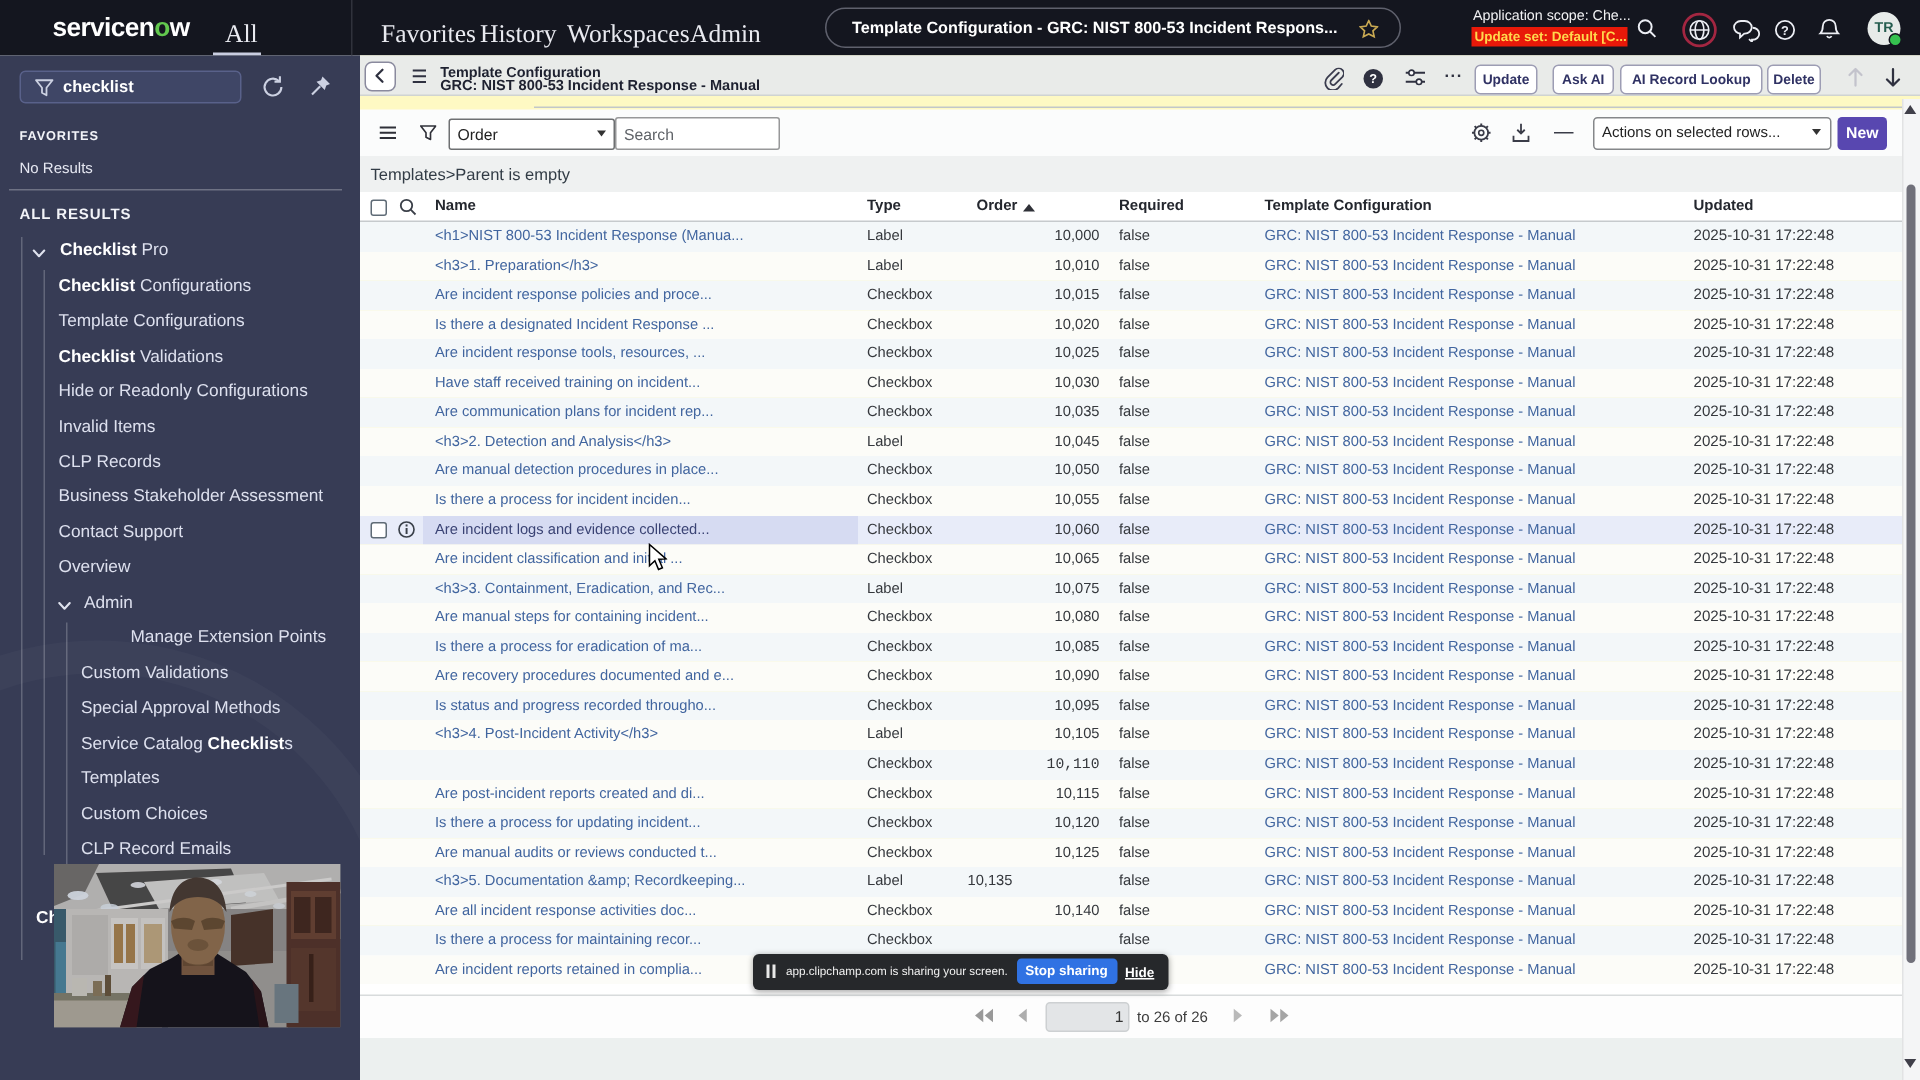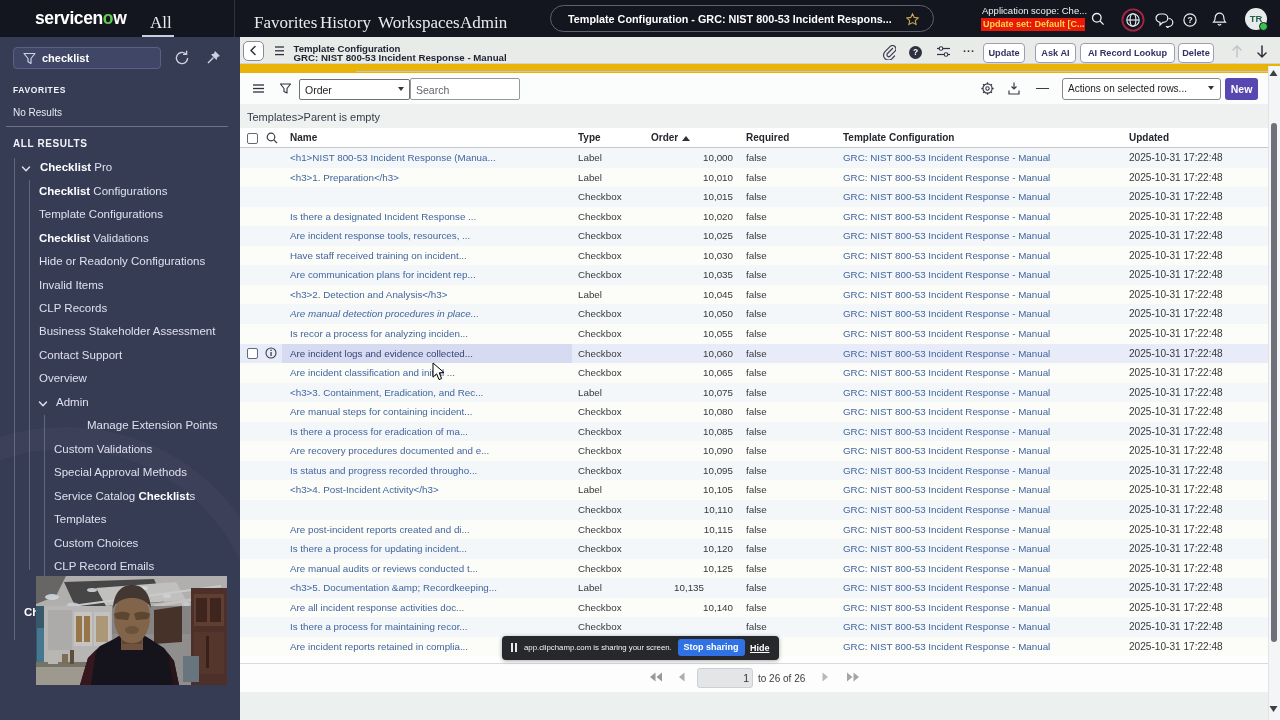--- a/index.html
+++ b/index.html
@@ -12,21 +12,21 @@
 #nav { left:0; top:0; width:1280px; height:37px; background:#14161f; color:#eceef4; }
 #nav .abs { position:absolute; }
 .navitem { font-size:17px; color:#e9eaf0; top:13px;font-family:Liberation Serif, serif; }
 
 #sidebar { left:0; top:37px; width:240px; height:683px; background:#373c55; overflow:hidden; }
 #sidebar .abs { position:absolute; }
 .ti { position:absolute; font-size:11.5px; color:#dde0ee; white-space:nowrap; }
 .ti b { color:#fff; }
 .glin { position:absolute; width:1px; background:rgba(255,255,255,0.22); }
 
-#main { left:240px; top:37px; width:1040px; height:589px; background:#eab308; }
+#main { left:240px; top:37px; width:1040px; height:589px; background:#fef9c3; }
 #main .abs { position:absolute; }
 .btn { position:absolute; top:5.5px; height:20px; border:1px solid #9d9db4; border-radius:4px;
   background:#fff; color:#303264; font-weight:bold; font-size:9.2px; text-align:center; line-height:18px; }
 .row { position:absolute; left:0; width:1028px; height:19.558px; }
 .c { position:absolute; top:0; height:19.558px; line-height:19.558px; font-size:9.8px; color:#35383d; white-space:nowrap; overflow:hidden; }
 .lnk { color:#41659f; }
 .hdc { position:absolute; font-size:10px; font-weight:bold; color:#24272e; top:4px; }
 .cb { position:absolute; width:11px; height:11px; border:1px solid #5f6b76; border-radius:2px; background:#fff; }
 .sel { position:absolute; background:#fff; }
 .selarrow { position:absolute; width:0; height:0; border-left:3.5px solid transparent; border-right:3.5px solid transparent; border-top:4.5px solid #333; }
@@ -252,20 +252,21 @@
         </div>
 <div class="row" style="top:130.56px;background:#fcfcf8;">
           <div class="c lnk" style="left:50px;width:282px;">&lt;h3&gt;1. Preparation&lt;/h3&gt;</div>
           <div class="c" style="left:338px;width:90px;">Label</div>
           <div class="c" style="left:405px;width:88px;text-align:right;">10,010</div>
           <div class="c" style="left:506px;width:60px;">false</div>
           <div class="c lnk" style="left:603px;width:240px;">GRC: NIST 800-53 Incident Response - Manual</div>
           <div class="c" style="left:889px;width:135px;font-size:10.1px;">2025-10-31 17:22:48</div>
         </div>
 <div class="row" style="top:150.12px;background:#f3f7f9;">
+          <div class="c lnk" style="left:50px;width:282px;">Are incident response policies and proce...</div>
           <div class="c" style="left:338px;width:90px;">Checkbox</div>
           <div class="c" style="left:405px;width:88px;text-align:right;">10,015</div>
           <div class="c" style="left:506px;width:60px;">false</div>
           <div class="c lnk" style="left:603px;width:240px;">GRC: NIST 800-53 Incident Response - Manual</div>
           <div class="c" style="left:889px;width:135px;font-size:10.1px;">2025-10-31 17:22:48</div>
         </div>
 <div class="row" style="top:169.67px;background:#fcfcf8;">
           <div class="c lnk" style="left:50px;width:282px;">Is there a designated Incident Response ...</div>
           <div class="c" style="left:338px;width:90px;">Checkbox</div>
           <div class="c" style="left:405px;width:88px;text-align:right;">10,020</div>
@@ -299,29 +300,29 @@
         </div>
 <div class="row" style="top:247.91px;background:#fcfcf8;">
           <div class="c lnk" style="left:50px;width:282px;">&lt;h3&gt;2. Detection and Analysis&lt;/h3&gt;</div>
           <div class="c" style="left:338px;width:90px;">Label</div>
           <div class="c" style="left:405px;width:88px;text-align:right;">10,045</div>
           <div class="c" style="left:506px;width:60px;">false</div>
           <div class="c lnk" style="left:603px;width:240px;">GRC: NIST 800-53 Incident Response - Manual</div>
           <div class="c" style="left:889px;width:135px;font-size:10.1px;">2025-10-31 17:22:48</div>
         </div>
 <div class="row" style="top:267.46px;background:#f3f7f9;">
-          <div class="c lnk" style="left:50px;width:282px;font-style:italic;">Are manual detection procedures in place...</div>
+          <div class="c lnk" style="left:50px;width:282px;">Are manual detection procedures in place...</div>
           <div class="c" style="left:338px;width:90px;">Checkbox</div>
           <div class="c" style="left:405px;width:88px;text-align:right;">10,050</div>
           <div class="c" style="left:506px;width:60px;">false</div>
           <div class="c lnk" style="left:603px;width:240px;">GRC: NIST 800-53 Incident Response - Manual</div>
           <div class="c" style="left:889px;width:135px;font-size:10.1px;">2025-10-31 17:22:48</div>
         </div>
 <div class="row" style="top:287.02px;background:#fcfcf8;">
-          <div class="c lnk" style="left:50px;width:282px;">Is recor a process for analyzing inciden...</div>
+          <div class="c lnk" style="left:50px;width:282px;">Is there a process for incident inciden...</div>
           <div class="c" style="left:338px;width:90px;">Checkbox</div>
           <div class="c" style="left:405px;width:88px;text-align:right;">10,055</div>
           <div class="c" style="left:506px;width:60px;">false</div>
           <div class="c lnk" style="left:603px;width:240px;">GRC: NIST 800-53 Incident Response - Manual</div>
           <div class="c" style="left:889px;width:135px;font-size:10.1px;">2025-10-31 17:22:48</div>
         </div>
 <div class="row" style="top:306.58px;background:#e8ecf9;">
           <div style="position:absolute;left:42px;top:0;width:290px;height:19.56px;background:#d6dbf2;"></div>
           <div class="cb" style="left:7px;top:4px;background:#fff;"></div>
           <svg style="position:absolute;left:25px;top:3.5px" width="12" height="12" viewBox="0 0 12 12">
@@ -387,21 +388,21 @@
 <div class="row" style="top:443.49px;background:#fcfcf8;">
           <div class="c lnk" style="left:50px;width:282px;">&lt;h3&gt;4. Post-Incident Activity&lt;/h3&gt;</div>
           <div class="c" style="left:338px;width:90px;">Label</div>
           <div class="c" style="left:405px;width:88px;text-align:right;">10,105</div>
           <div class="c" style="left:506px;width:60px;">false</div>
           <div class="c lnk" style="left:603px;width:240px;">GRC: NIST 800-53 Incident Response - Manual</div>
           <div class="c" style="left:889px;width:135px;font-size:10.1px;">2025-10-31 17:22:48</div>
         </div>
 <div class="row" style="top:463.04px;background:#f3f7f9;">
           <div class="c" style="left:338px;width:90px;">Checkbox</div>
-          <div class="c" style="left:405px;width:88px;text-align:right;">10,110</div>
+          <div class="c" style="left:405px;width:88px;text-align:right;font-family:Liberation Mono, monospace;">10,110</div>
           <div class="c" style="left:506px;width:60px;">false</div>
           <div class="c lnk" style="left:603px;width:240px;">GRC: NIST 800-53 Incident Response - Manual</div>
           <div class="c" style="left:889px;width:135px;font-size:10.1px;">2025-10-31 17:22:48</div>
         </div>
 <div class="row" style="top:482.60px;background:#fcfcf8;">
           <div class="c lnk" style="left:50px;width:282px;">Are post-incident reports created and di...</div>
           <div class="c" style="left:338px;width:90px;">Checkbox</div>
           <div class="c" style="left:405px;width:88px;text-align:right;">10,115</div>
           <div class="c" style="left:506px;width:60px;">false</div>
           <div class="c lnk" style="left:603px;width:240px;">GRC: NIST 800-53 Incident Response - Manual</div>
@@ -419,21 +420,21 @@
           <div class="c lnk" style="left:50px;width:282px;">Are manual audits or reviews conducted t...</div>
           <div class="c" style="left:338px;width:90px;">Checkbox</div>
           <div class="c" style="left:405px;width:88px;text-align:right;">10,125</div>
           <div class="c" style="left:506px;width:60px;">false</div>
           <div class="c lnk" style="left:603px;width:240px;">GRC: NIST 800-53 Incident Response - Manual</div>
           <div class="c" style="left:889px;width:135px;font-size:10.1px;">2025-10-31 17:22:48</div>
         </div>
 <div class="row" style="top:541.28px;background:#f3f7f9;">
           <div class="c lnk" style="left:50px;width:282px;">&lt;h3&gt;5. Documentation &amp;amp; Recordkeeping...</div>
           <div class="c" style="left:338px;width:90px;">Label</div>
-          <div class="c" style="left:405px;width:88px;text-align:center;">10,135</div>
+          <div class="c" style="left:405px;width:88px;text-align:left;">10,135</div>
           <div class="c" style="left:506px;width:60px;">false</div>
           <div class="c lnk" style="left:603px;width:240px;">GRC: NIST 800-53 Incident Response - Manual</div>
           <div class="c" style="left:889px;width:135px;font-size:10.1px;">2025-10-31 17:22:48</div>
         </div>
 <div class="row" style="top:560.83px;background:#fcfcf8;">
           <div class="c lnk" style="left:50px;width:282px;">Are all incident response activities doc...</div>
           <div class="c" style="left:338px;width:90px;">Checkbox</div>
           <div class="c" style="left:405px;width:88px;text-align:right;">10,140</div>
           <div class="c" style="left:506px;width:60px;">false</div>
           <div class="c lnk" style="left:603px;width:240px;">GRC: NIST 800-53 Incident Response - Manual</div>

